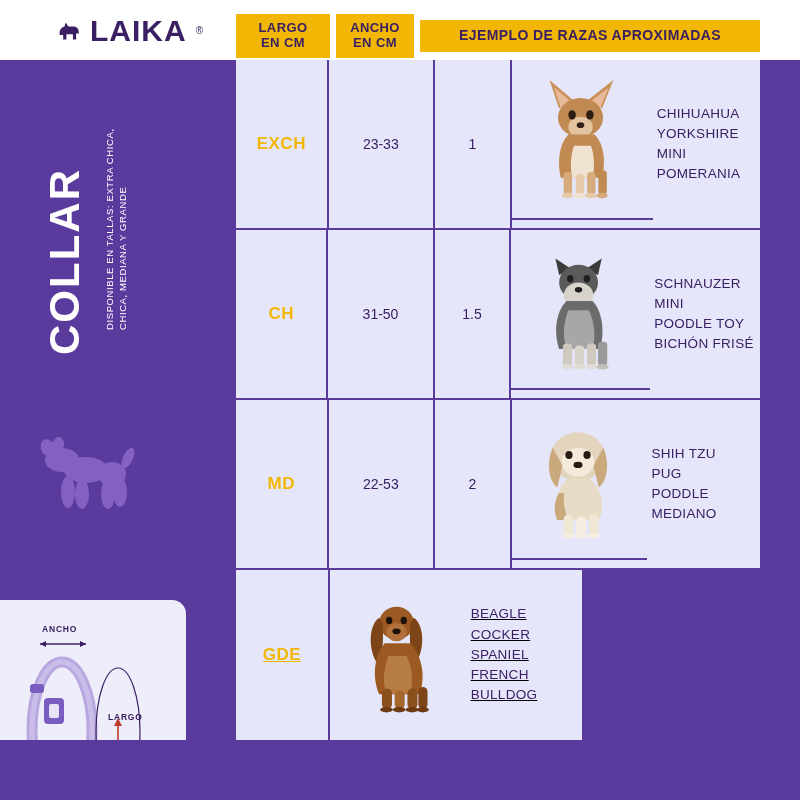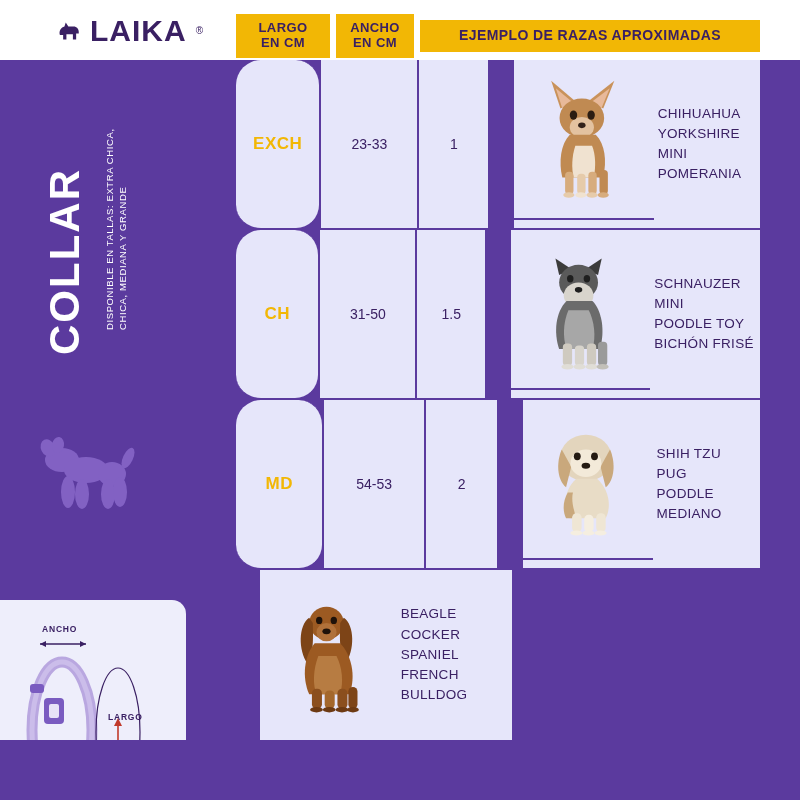--- a/index.html
+++ b/index.html
@@ -105,46 +105,44 @@
   }
   .cell {
     box-sizing: border-box;
     border-right: 2px solid #5b3a9e;
     border-bottom: 2px solid #5b3a9e;
     display: flex;
     align-items: center;
     justify-content: center;
     background: #e6e6fa;
   }
-  .row:last-child .cell { border-bottom: none; }
+  .row:last-child .cell { border-bottom: none; text-decoration: underline; }
   .c-size {
     width: 94px;
     color: #f2b705;
     font-weight: bold;
     font-size: 17px;
     letter-spacing: 0.5px;
-    border-radius: 25px;
   }
   .c-largo {
     width: 108px;
     color: #3a2063;
     font-size: 14px;
   }
   .c-ancho {
     width: 78px;
     color: #3a2063;
     font-size: 14px;
   }
   .c-breeds {
     width: 252px;
     border-right: none;
     justify-content: space-between;
     padding-left: 0;
     position: relative;
-    margin-left: 24px;
   }
   .breed-text {
     color: #3a2063;
     font-size: 13.5px;
     line-height: 1.5;
     letter-spacing: 0.3px;
     white-space: pre-line;
     margin-left: 4px;
   }
   .dog-cell {
@@ -382,21 +380,21 @@
           </svg>
         </div>
         <div class="breed-text">SCHNAUZER MINI
 POODLE TOY
 BICHÓN FRISÉ</div>
       </div>
     </div>
 
     <div class="row" style="top:340px">
       <div class="cell c-size">MD</div>
-      <div class="cell c-largo">54-53</div>
+      <div class="cell c-largo">22-53</div>
       <div class="cell c-ancho">2</div>
       <div class="cell c-breeds">
         <div class="dog-cell">
           <svg width="150" height="150" viewBox="0 0 150 150">
             <g>
               <ellipse cx="73" cy="46" rx="30" ry="27" fill="#e3d5bd"></ellipse>
               <path d="M45 36 C38 52 40 72 50 80 L56 56 Z" fill="#c9a87c"></path>
               <path d="M101 36 C108 52 106 72 96 80 L90 56 Z" fill="#c9a87c"></path>
               <ellipse cx="73" cy="52" rx="18" ry="16" fill="#f3ead9"></ellipse>
               <ellipse cx="63" cy="44" rx="4" ry="4.5" fill="#241a12"></ellipse>
@@ -413,20 +411,21 @@
             </g>
           </svg>
         </div>
         <div class="breed-text">SHIH TZU
 PUG
 PODDLE MEDIANO</div>
       </div>
     </div>
 
     <div class="row" style="top:510px">
+      <div class="cell c-size">GDE</div>
       <div class="cell c-breeds">
         <div class="dog-cell">
           <svg width="150" height="150" viewBox="0 0 150 150">
             <g>
               <ellipse cx="73" cy="40" rx="19" ry="18" fill="#9c5a22"></ellipse>
               <path d="M54 34 C42 42 42 70 52 84 C60 74 58 50 58 40 Z" fill="#7d4417"></path>
               <path d="M92 34 C104 42 104 70 94 84 C86 74 88 50 88 40 Z" fill="#7d4417"></path>
               <ellipse cx="73" cy="50" rx="11" ry="10" fill="#b0713a"></ellipse>
               <ellipse cx="65" cy="37" rx="3.5" ry="4" fill="#1e120a"></ellipse>
               <ellipse cx="81" cy="37" rx="3.5" ry="4" fill="#1e120a"></ellipse>

